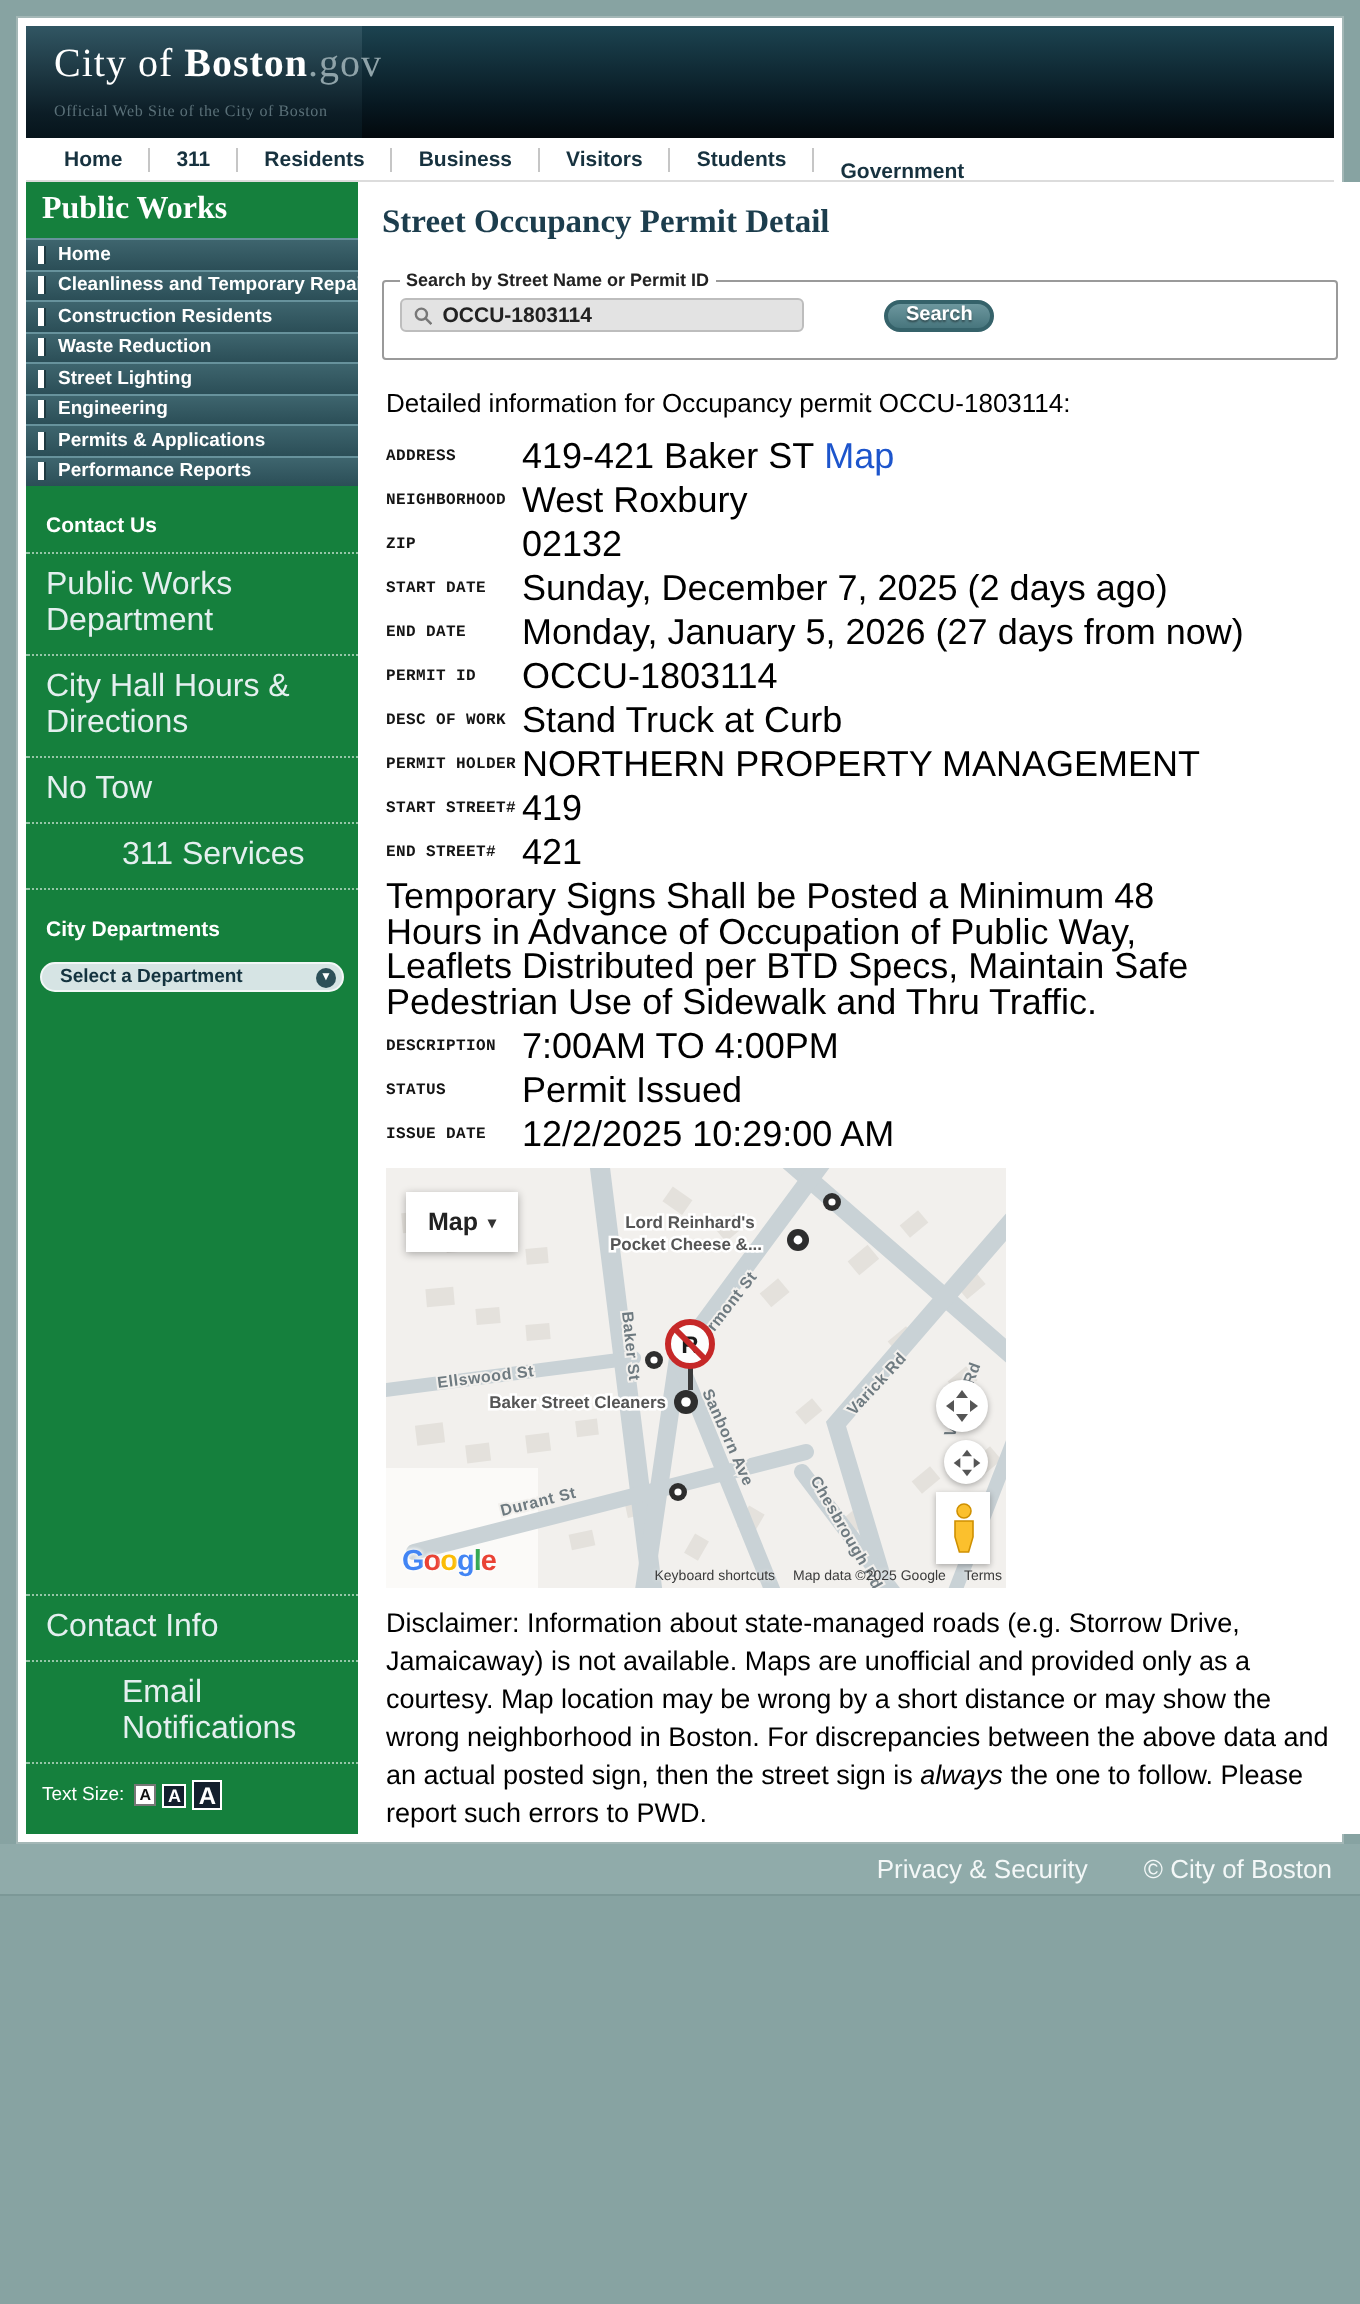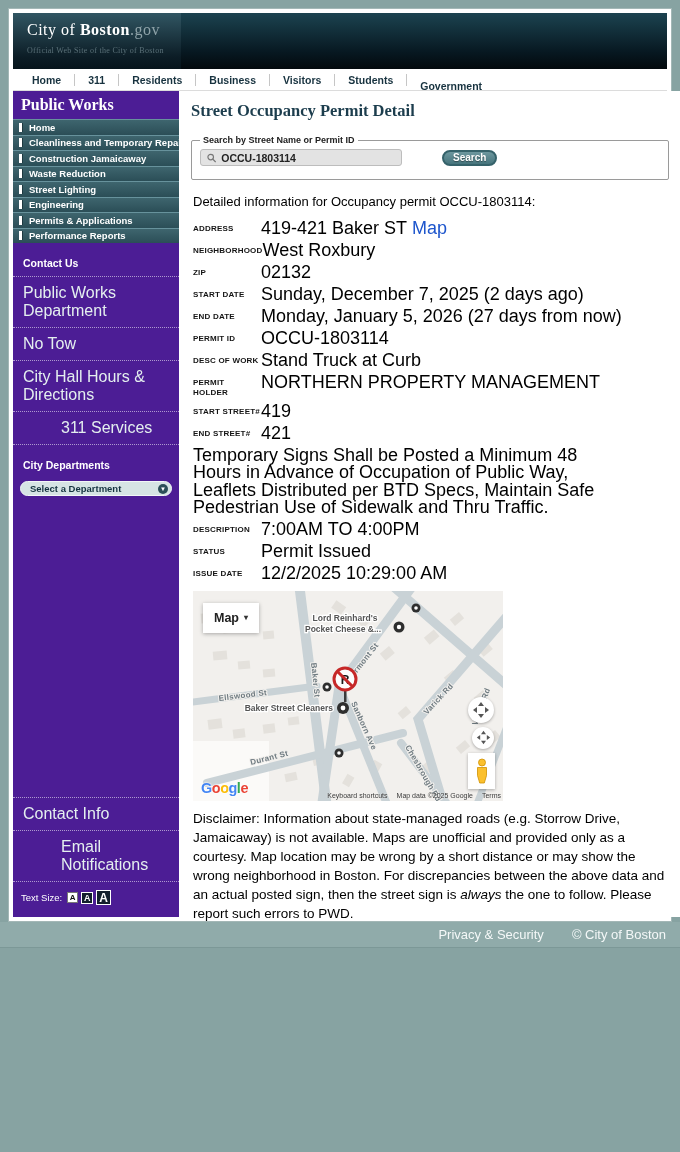--- a/index.html
+++ b/index.html
@@ -12,35 +12,35 @@
   .container {
     position:absolute; left:8px; top:8px; width:664px;
     background:#fff; border:1px solid #a3b7b6; padding:4px;
   }
   
   .header { height:56px; display:flex; background:linear-gradient(180deg,#1c4350 0%,#071821 70%,#03090d 100%); }
   .logo-block {
     width:168px; height:56px; padding:8px 0 0 14px;
     background:linear-gradient(180deg,#315663 0%,#0c1d26 78%,#06141b 100%);
   }
-  .logo-line { font-family:"Liberation Serif", serif; font-size:16px; color:#fff; letter-spacing:.5px; white-space:nowrap; }
+  .logo-line { font-family:"Liberation Serif", serif; font-size:20px; color:#fff; letter-spacing:.5px; white-space:nowrap; }
   .logo-city { font-weight:400; }
   .logo-boston { font-weight:700; }
   .logo-gov { color:#8fa3a9; }
   .tagline { font-family:"Liberation Serif", serif; font-size:8px; color:#5a7078; margin-top:7px; letter-spacing:.3px; }
   
   .navbar { height:22px; display:flex; align-items:center; padding:0 6px; border-bottom:1px solid #dcdcdc; background:#fff; }
   .nav-item {
     font-size:10.5px; font-weight:bold; color:#17323f;
     padding:0 13px; border-right:1px solid #c6c6c6; cursor:pointer; line-height:12px;
   }
   .nav-item:last-child { border-right:none;margin-top:12px; }
   
   .content-row { display:flex; height:826px; }
-  .sidebar { width:166px; background:#4c1d95; display:flex; flex-direction:column; }
+  .sidebar { width:166px; background:#15803d; display:flex; flex-direction:column; }
   .main { flex:1; padding:8px 12px 0 12px; background:#fff; }
   
   .sb-title { font-family:"Liberation Serif", serif; font-weight:bold; font-size:16px; color:#fff; padding:5px 8px 5px 8px; }
   .sb-menu-item {
     display:flex; align-items:center; gap:7px; height:15.5px; padding:0 6px;
     background:linear-gradient(180deg,#3e656e 0%,#2b4e57 100%);
     border-top:1px solid #67929c; cursor:pointer;
   }
   .sb-menu-item .bar { width:3px; height:9px; background:#fff; box-shadow:1px 0 0 #1f3940; flex:0 0 3px; }
   .sb-menu-item .lbl { color:#fff; font-size:9.5px; font-weight:bold; white-space:nowrap; }
@@ -81,21 +81,21 @@
   }
   .search-btn {
     height:16px; padding:0 9px; border-radius:9px; border:2px solid #35626a;
     background:linear-gradient(180deg,#6d979e 0%,#47757d 100%);
     color:#fff; font-weight:bold; font-size:10px; display:flex; align-items:center; cursor:pointer;
     text-shadow:0 1px 1px rgba(0,0,0,.4); font-family:"Liberation Sans",sans-serif;
   }
   .intro { font-size:13px; color:#000; margin:12px 0 11px 2px; }
   .fields { margin-left:2px; }
   .f-row { display:flex; margin-bottom:4.5px; }
-  .f-label { flex:0 0 68px; font-size:8px; font-weight:bold; color:#141414; line-height:10px; padding-top:4px; letter-spacing:.2px; }
+  .f-label { flex:0 0 68px; font-size:8px; font-weight:bold; color:#141414; line-height:10px; padding-top:4px; letter-spacing:.2px;font-family:Liberation Mono, monospace; }
   .f-value { font-size:18px; color:#000; line-height:17.5px; width:404px; }
   .f-link { color:#1d55cc; margin-left:5px; text-decoration:none; cursor:pointer; }
   
   .map { position:relative; width:310px; height:210px; margin:8px 0 8px 2px; background:#f2f0ed; overflow:hidden; }
   .map svg text { font-family:"Liberation Sans",sans-serif; }
   .street-lbl { font-size:8px; fill:#6e7a80; paint-order:stroke; stroke:#f2f0ed; stroke-width:2px; font-weight:bold; letter-spacing:.3px; }
   .poi-lbl { font-size:8.5px; fill:#555; paint-order:stroke; stroke:#fff; stroke-width:2.5px; font-weight:bold; }
   .map-btn {
     position:absolute; left:10px; top:12px; width:56px; height:30px; background:#fff;
     box-shadow:0 1px 4px rgba(0,0,0,.3); display:flex; align-items:center; justify-content:center; gap:5px;
@@ -161,21 +161,21 @@
             <span class="lbl">Home</span>
           </div>
 
           <div class="sb-menu-item">
             <span class="bar"></span>
             <span class="lbl">Cleanliness and Temporary Repair</span>
           </div>
 
           <div class="sb-menu-item">
             <span class="bar"></span>
-            <span class="lbl">Construction Jamaicaway</span>
+            <span class="lbl">Construction Residents</span>
           </div>
 
           <div class="sb-menu-item">
             <span class="bar"></span>
             <span class="lbl">Waste Reduction</span>
           </div>
 
           <div class="sb-menu-item">
             <span class="bar"></span>
             <span class="lbl">Street Lighting</span>
@@ -193,22 +193,22 @@
 
           <div class="sb-menu-item">
             <span class="bar"></span>
             <span class="lbl">Performance Reports</span>
           </div>
         </div>
       <div class="sb-section-header">Contact Us</div>
       <div class="sb-links">
 
       <div class="sb-link">Public Works Department</div>
+          <div class="sb-link">City Hall Hours &amp; Directions</div>
           <div class="sb-link">No Tow</div>
-          <div class="sb-link">City Hall Hours &amp; Directions</div>
           <div class="sb-link">311 Services</div>
         </div>
       <div class="sb-section-header">City Departments</div>
       <div class="dept-select">
         <span class="val">Select a Department</span>
         <span class="arrow">▼</span>
       </div>
       <div class="sb-spacer"></div>
       <div class="sb-links">
 

